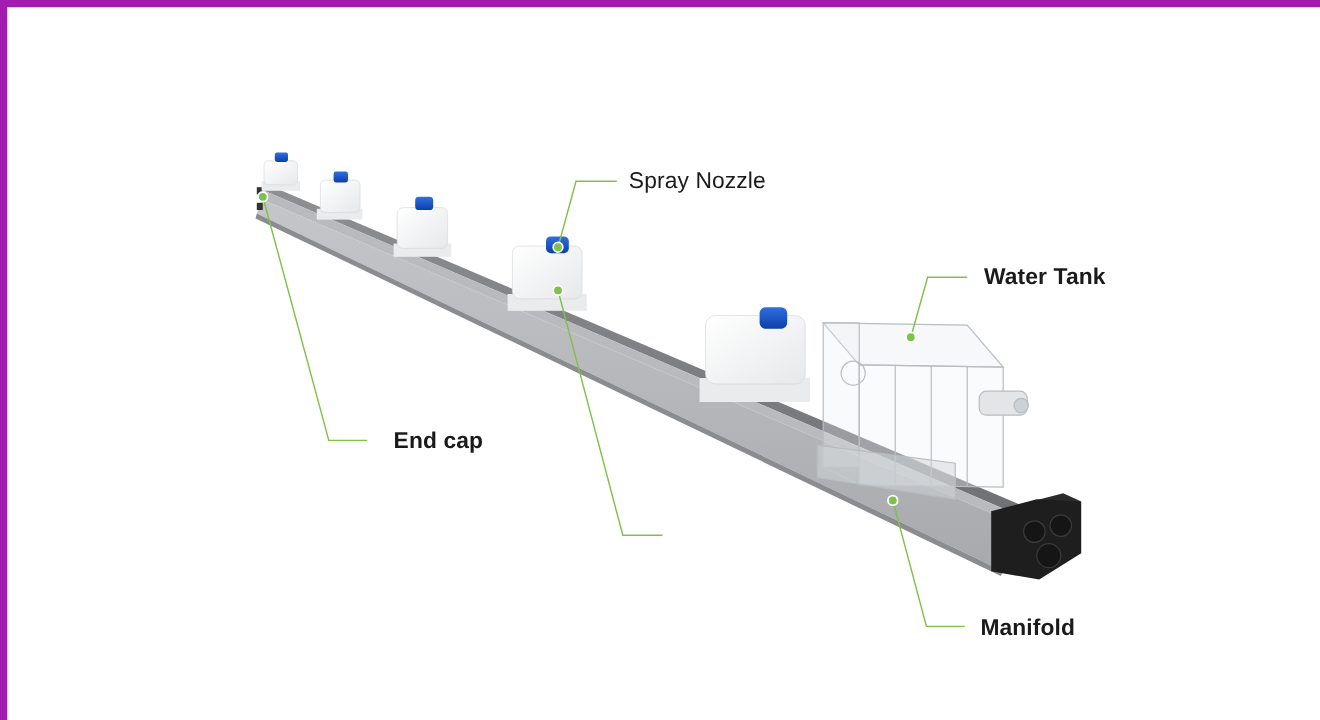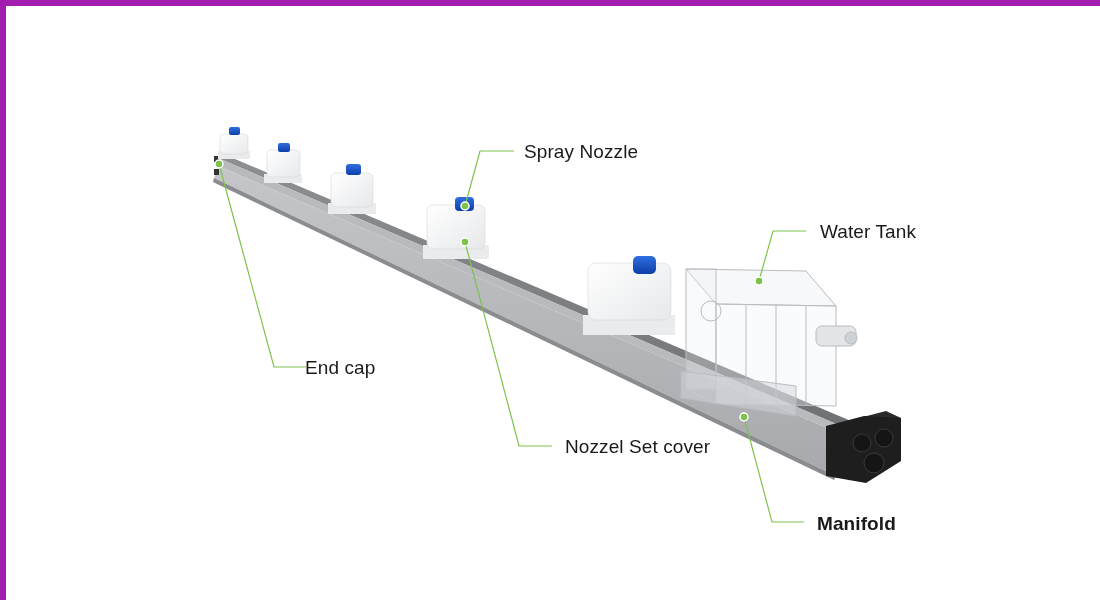--- a/index.html
+++ b/index.html
@@ -107,17 +107,16 @@
     <g fill="#7dc24b" stroke="#ffffff" stroke-width="1.5">
       <circle cx="459" cy="200" r="4"></circle>
       <circle cx="753" cy="275" r="4"></circle>
       <circle cx="213" cy="158" r="4"></circle>
       <circle cx="459" cy="236" r="4"></circle>
       <circle cx="738" cy="411" r="4"></circle>
     </g>
   </svg>
 
   <div class="label" style="left:518px; top:136px;">Spray Nozzle</div>
-  <div class="label" style="left:814px; top:216px;">Water Tank</div>
-  <div class="label" style="left:299px; top:352px;">End cap</div>
-  <div class="label" style="left:559px; top:431px;">Nozzel Set cover</div>
+  <div class="label" style="left:814px; top:216px;font-weight:bold;">Water Tank</div>
+  <div class="label" style="left:322px; top:352px;font-weight:bold;">End cap</div>
   <div class="label" style="left:811px; top:508px;font-weight:bold;">Manifold</div>
 </div>
 
 </body></html>

